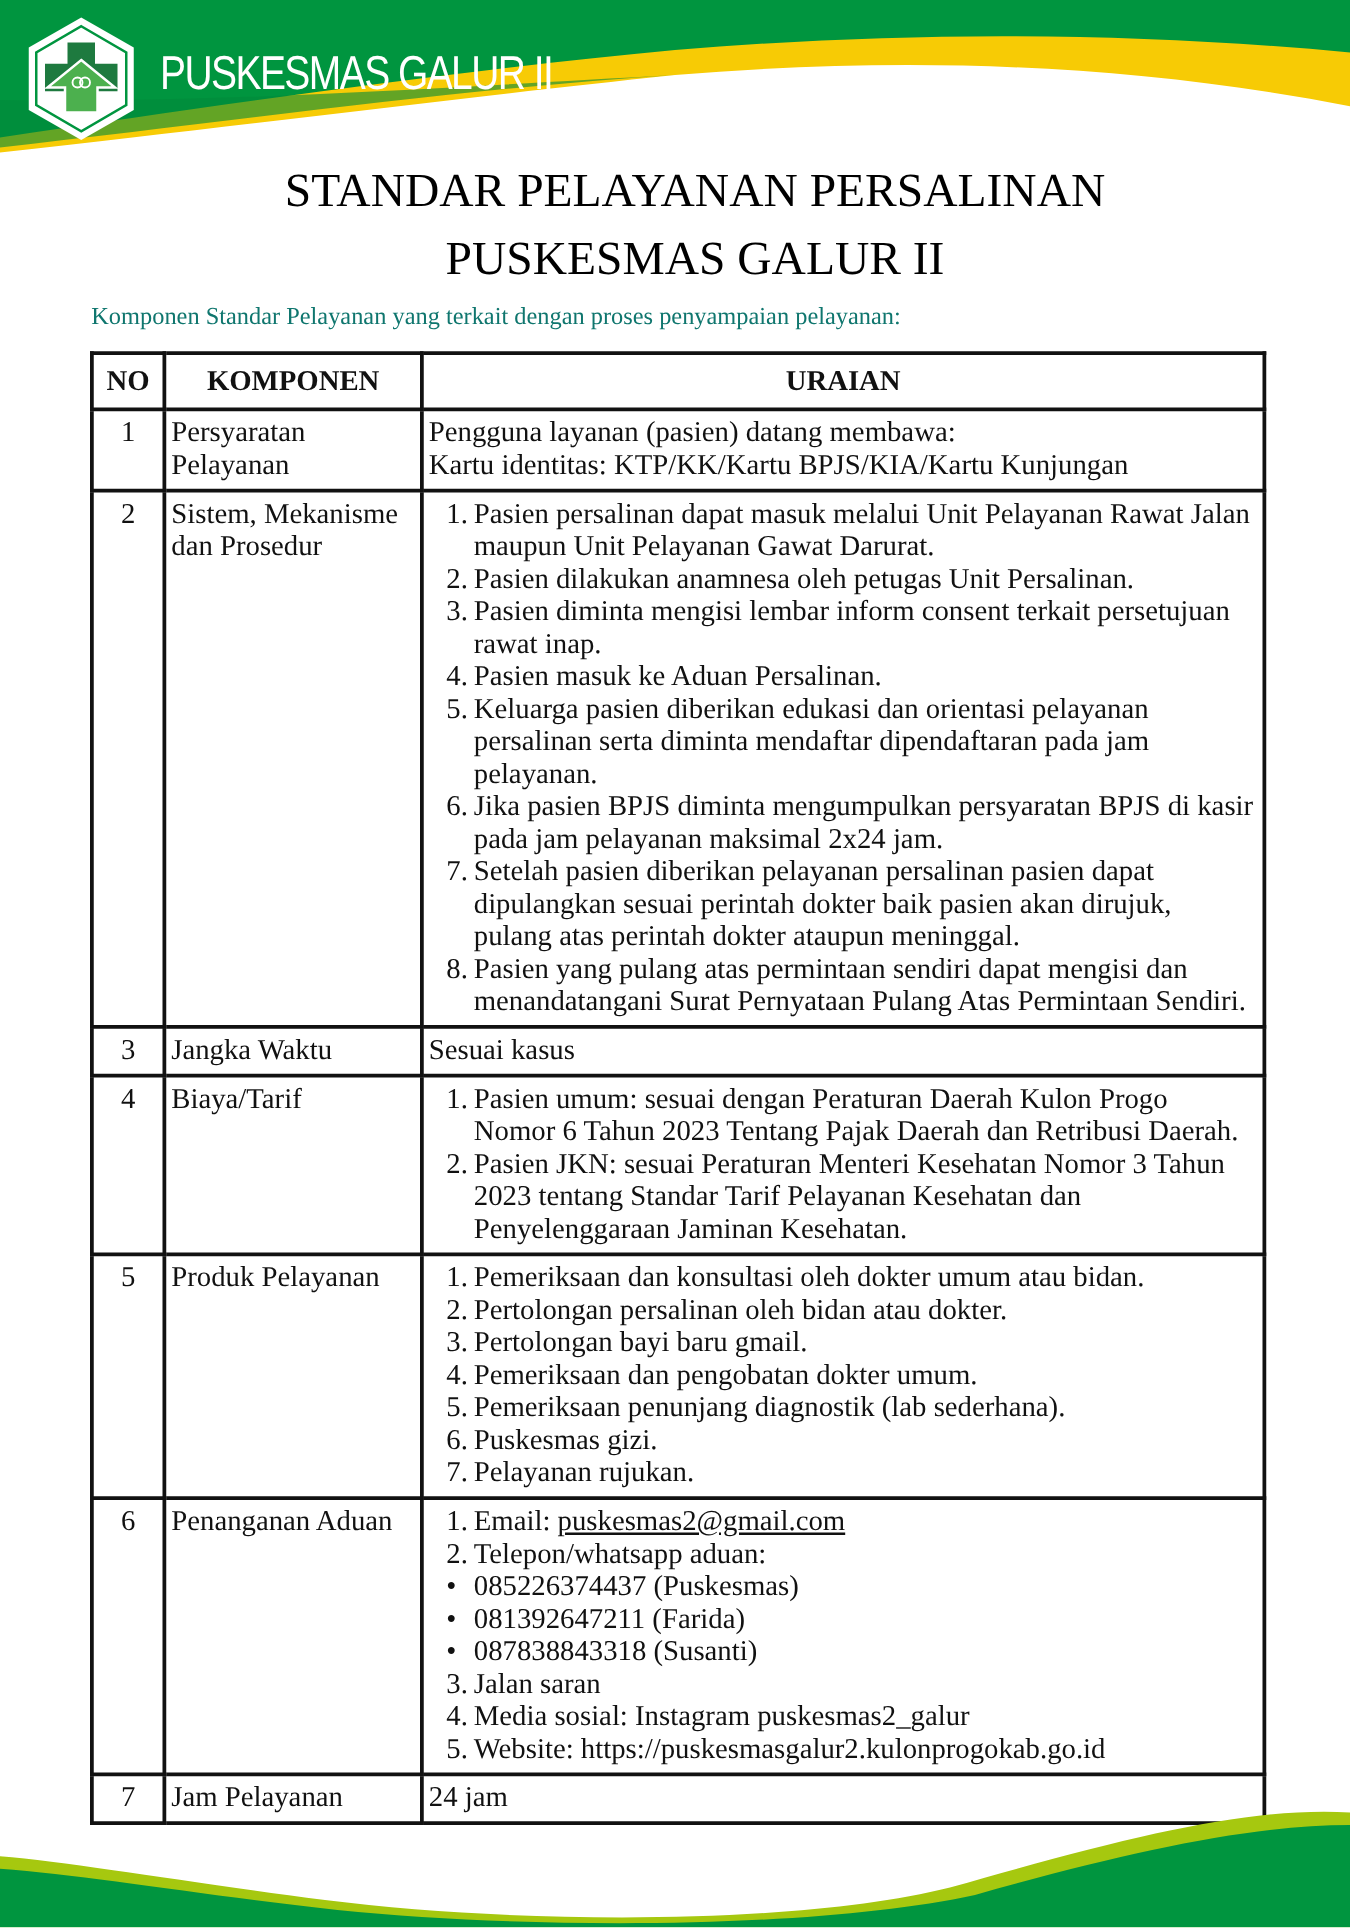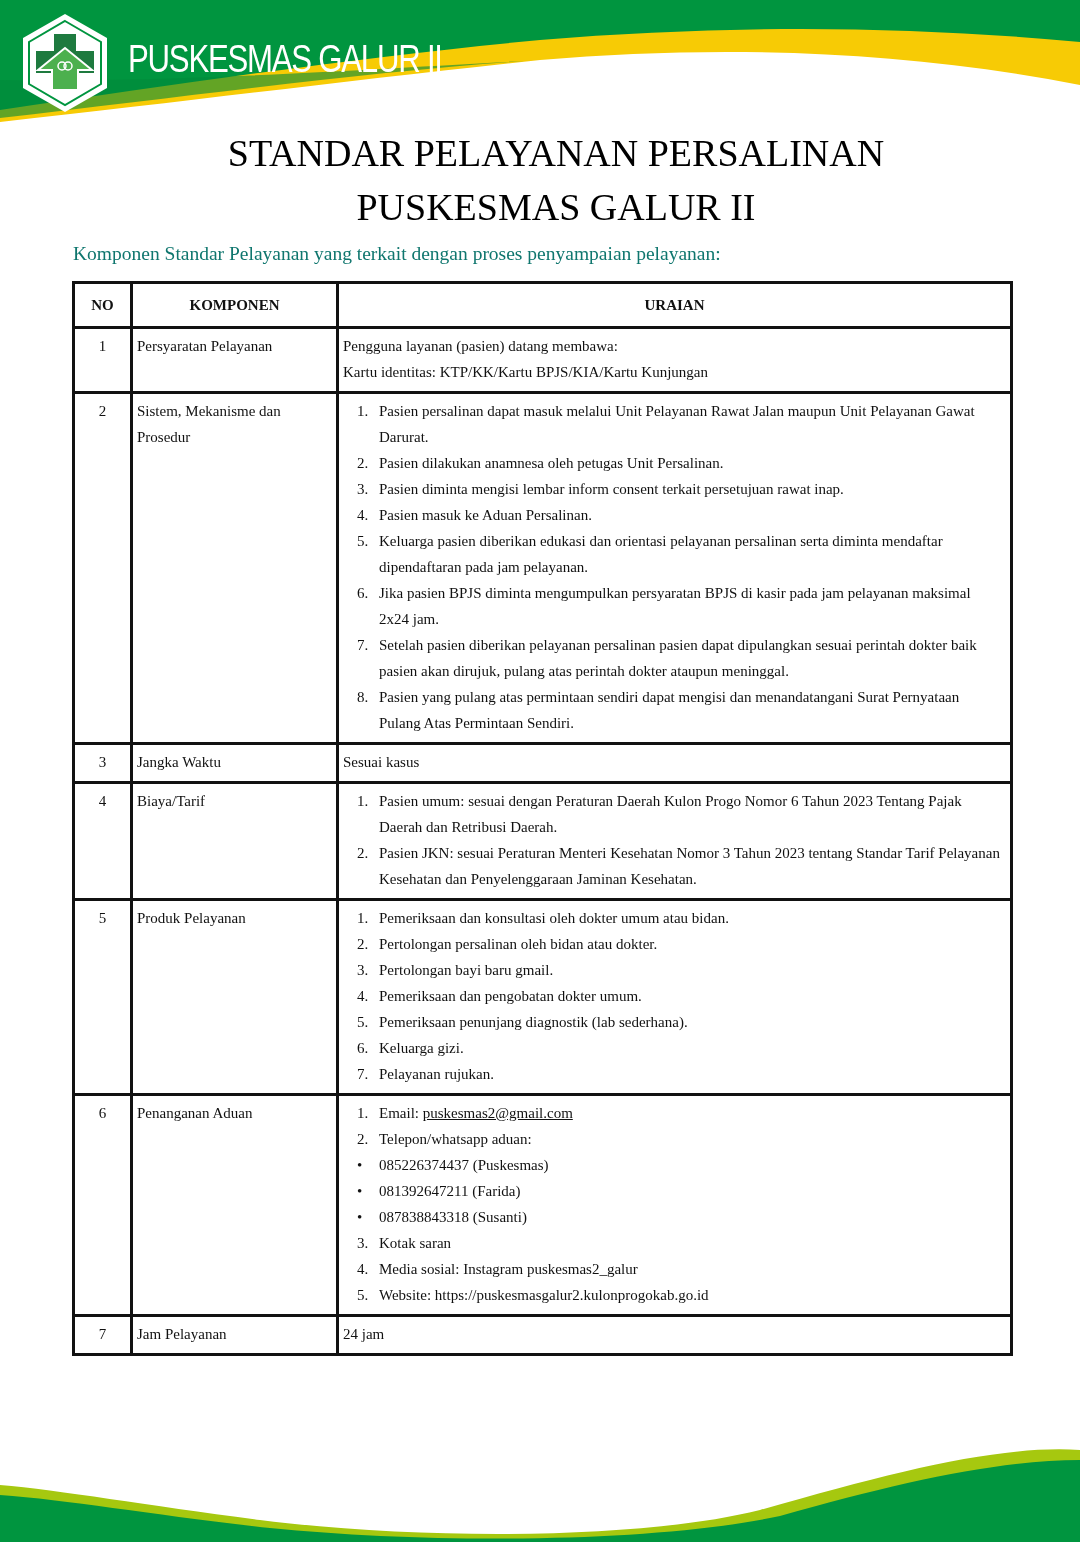--- a/index.html
+++ b/index.html
@@ -22,21 +22,21 @@
     font-family: "Liberation Serif", "DejaVu Serif", serif;
     font-weight: normal; font-size: 38px; line-height: 54px; color: #000;
   }
   .intro {
     position: absolute; left: 73px; top: 243px;
     font-family: "Liberation Serif", serif; font-size: 19.5px; color: #0f766e;
   }
   table.std {
     position: absolute; left: 72px; top: 281px; width: 941px;
     border-collapse: collapse;
-    font-family: "Liberation Serif", serif; font-size: 15px; line-height: 26px;
+    font-family: "Liberation Serif", serif; font-size: 23px; line-height: 26px;
   }
   table.std th, table.std td {
     border: 3px solid #111; vertical-align: top; padding: 0;
   }
   table.std th {
     font-weight: bold; height: 42px; vertical-align: middle; text-align: center;
   }
   .c-no { width: 55px; text-align: center; }
   .c-no span { display: block; padding-top: 4px; }
   .c-komp { width: 203px; margin-top: 34px; }
@@ -203,21 +203,21 @@
           <li>
               <span class="n">4.</span>
               <span class="t">Pemeriksaan dan pengobatan dokter umum.</span>
             </li>
           <li>
               <span class="n">5.</span>
               <span class="t">Pemeriksaan penunjang diagnostik (lab sederhana).</span>
             </li>
           <li>
               <span class="n">6.</span>
-              <span class="t">Keluarga gizi.</span>
+              <span class="t">Puskesmas gizi.</span>
             </li>
           <li>
               <span class="n">7.</span>
               <span class="t">Pelayanan rujukan.</span>
             </li>
         </ol>
       </td>
     </tr>
 
     <tr>
@@ -244,21 +244,21 @@
           <li>
               <span class="n">•</span>
               <span class="t">081392647211 (Farida)</span>
             </li>
           <li>
               <span class="n">•</span>
               <span class="t">087838843318 (Susanti)</span>
             </li>
           <li>
               <span class="n">3.</span>
-              <span class="t">Kotak saran</span>
+              <span class="t">Jalan saran</span>
             </li>
           <li>
               <span class="n">4.</span>
               <span class="t">Media sosial: Instagram puskesmas2_galur</span>
             </li>
           <li>
               <span class="n">5.</span>
               <span class="t">Website: https://puskesmasgalur2.kulonprogokab.go.id</span>
             </li>
         </ol>

